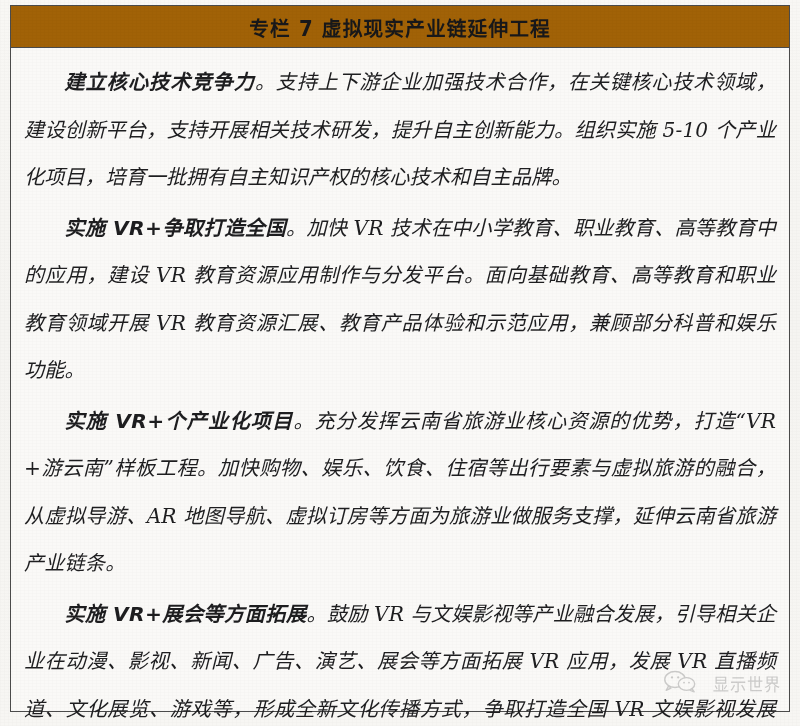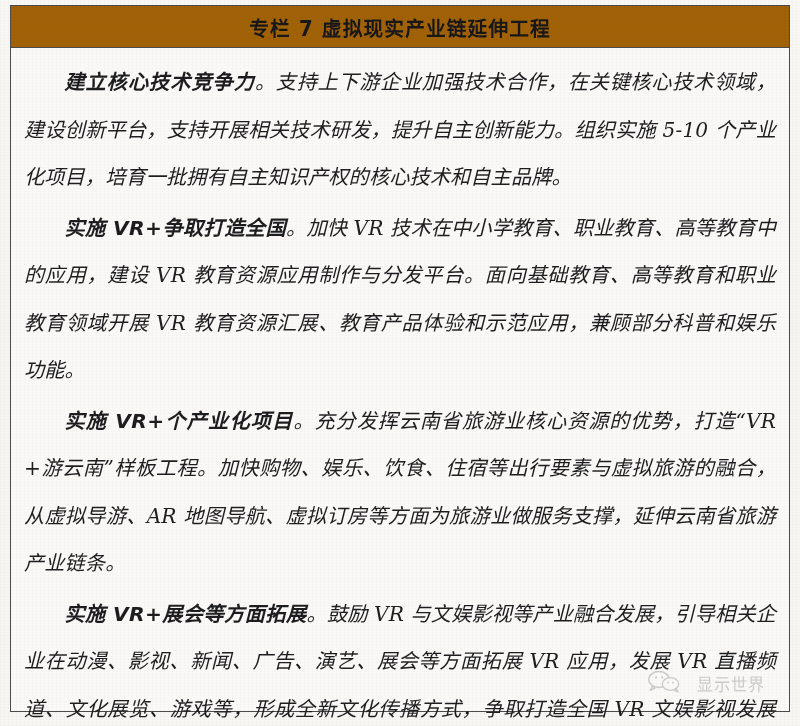--- a/index.html
+++ b/index.html
@@ -83,21 +83,21 @@
 
   .lead {
     font-weight: 700;
     font-family: "DejaVu Sans", "Liberation Sans", sans-serif;
     letter-spacing: 0.4px;
   }
 
   
   .watermark {
     position: absolute;
-    right: 20px;
+    right: 4px;
     bottom: 14px;
     display: flex;
     align-items: center;
     gap: 12px;
     opacity: 0.42;
     pointer-events: none;
   }
   .wm-icon { display: block; }
   .wm-text {
     font-size: 18px;

